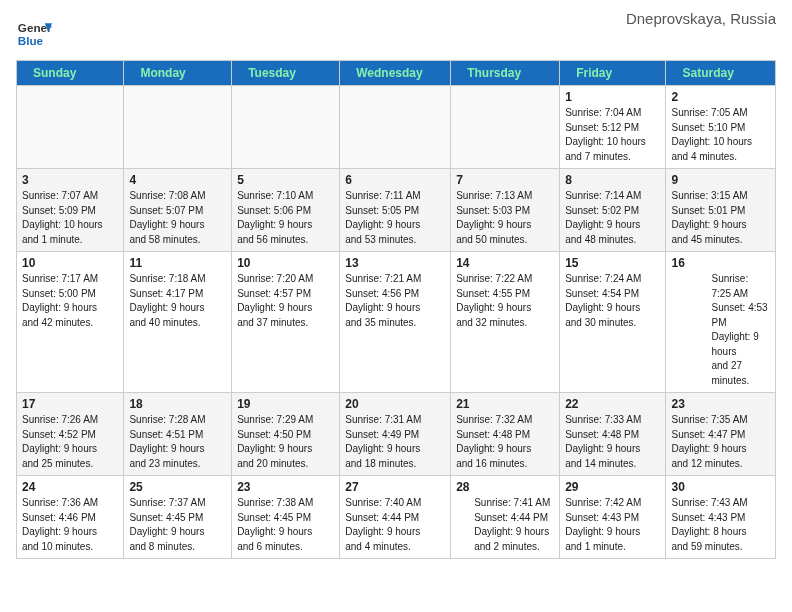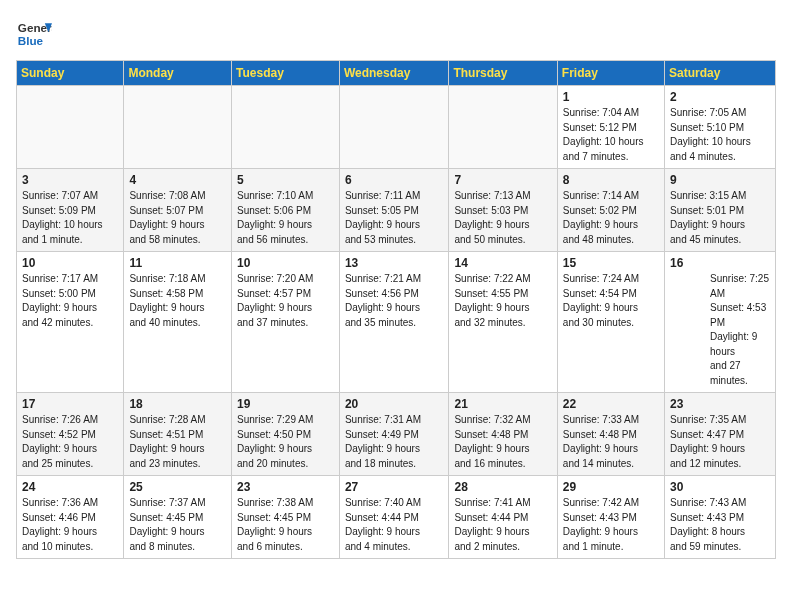--- a/index.html
+++ b/index.html
@@ -46,24 +46,24 @@
       font-size: 15px;
       color: #555;
     }
     .calendar {
       width: 100%;
       border-collapse: collapse;
       border: 1px solid #ccc;
     }
     .calendar th {
       background: #1a6cbd;
-      color: #fde047;
+      color: #86efac;
       font-size: 12px;
       font-weight: bold;
-      padding: 5px 4px;
+      padding: 5px 16px;
       text-align: left;
       border: 1px solid #ccc;
     }
     .calendar td {
       vertical-align: top;
       border: 1px solid #ccc;
       padding: 4px 5px;
       font-size: 10.5px;
       color: #222;
       width: 113px;
@@ -97,20 +97,21 @@
 <div class="page">
   <div class="header">
     <div class="logo">
       <svg class="logo-icon" viewBox="0 0 40 40">
         <text x="2" y="18" font-size="13" font-weight="bold" fill="#333">General</text>
         <text x="2" y="32" font-size="13" font-weight="bold" fill="#1a6cbd">Blue</text>
         <polygon points="32,8 40,8 36,18" fill="#1a6cbd"></polygon>
       </svg>
     </div>
     <div class="title-block">
+      <div class="title-location">Dneprovskaya, Russia</div>
     </div>
   </div>
 
   <table class="calendar">
     <thead>
       <tr>
       <th>Sunday</th>
           <th>Monday</th>
           <th>Tuesday</th>
           <th>Wednesday</th>
@@ -196,21 +197,21 @@
           <td>
             <span class="day-num">10</span>
             <div class="day-info" style="white-space: pre-line;">Sunrise: 7:17 AM
 Sunset: 5:00 PM
 Daylight: 9 hours
 and 42 minutes.</div>
           </td>
           <td>
             <span class="day-num">11</span>
             <div class="day-info" style="white-space: pre-line;">Sunrise: 7:18 AM
-Sunset: 4:58 PM
+Sunset: 4:17 PM
 Daylight: 9 hours
 and 40 minutes.</div>
           </td>
           <td>
             <span class="day-num">10</span>
             <div class="day-info" style="white-space: pre-line;">Sunrise: 7:20 AM
 Sunset: 4:57 PM
 Daylight: 9 hours
 and 37 minutes.</div>
           </td>
@@ -318,21 +319,21 @@
           </td>
           <td>
             <span class="day-num">27</span>
             <div class="day-info" style="white-space: pre-line;">Sunrise: 7:40 AM
 Sunset: 4:44 PM
 Daylight: 9 hours
 and 4 minutes.</div>
           </td>
           <td>
             <span class="day-num">28</span>
-            <div class="day-info" style="white-space: pre-line;">Sunrise: 7:41 AM
+            <div class="day-info" style="white-space: pre-line; margin-left: 18px;">Sunrise: 7:41 AM
 Sunset: 4:44 PM
 Daylight: 9 hours
 and 2 minutes.</div>
           </td>
           <td>
             <span class="day-num">29</span>
             <div class="day-info" style="white-space: pre-line;">Sunrise: 7:42 AM
 Sunset: 4:43 PM
 Daylight: 9 hours
 and 1 minute.</div>

